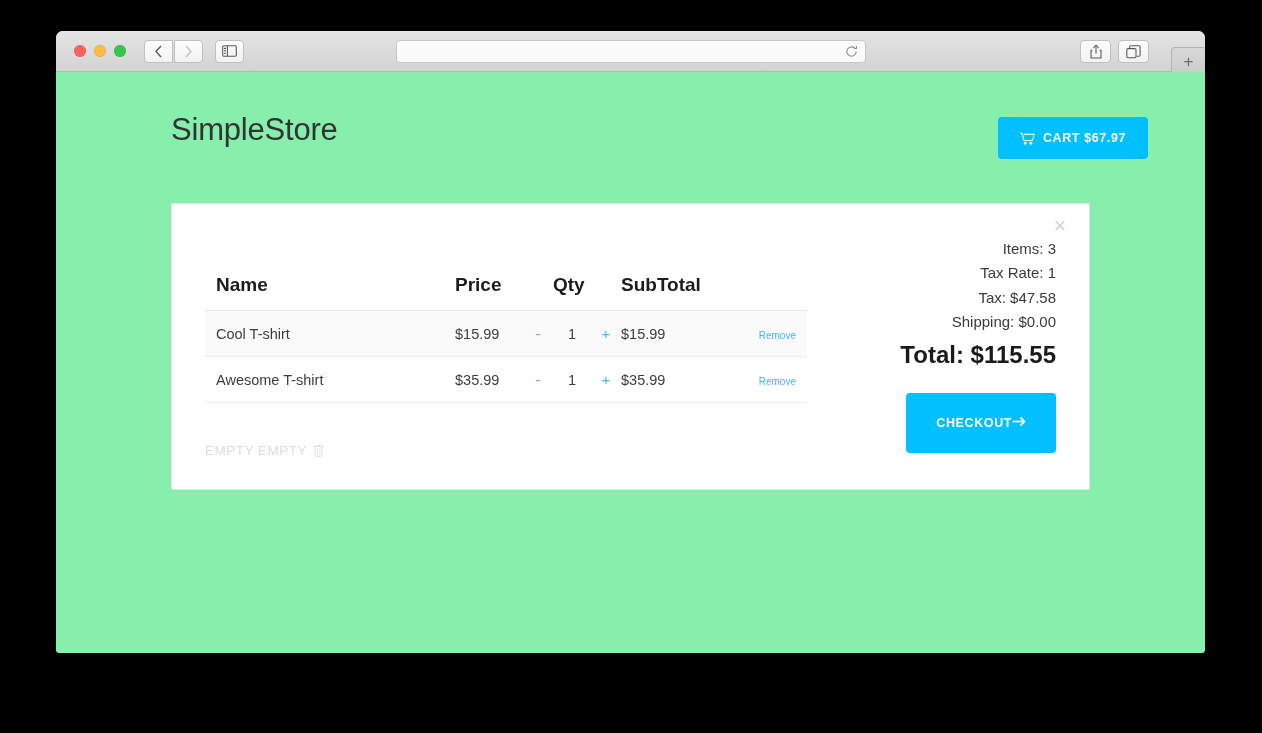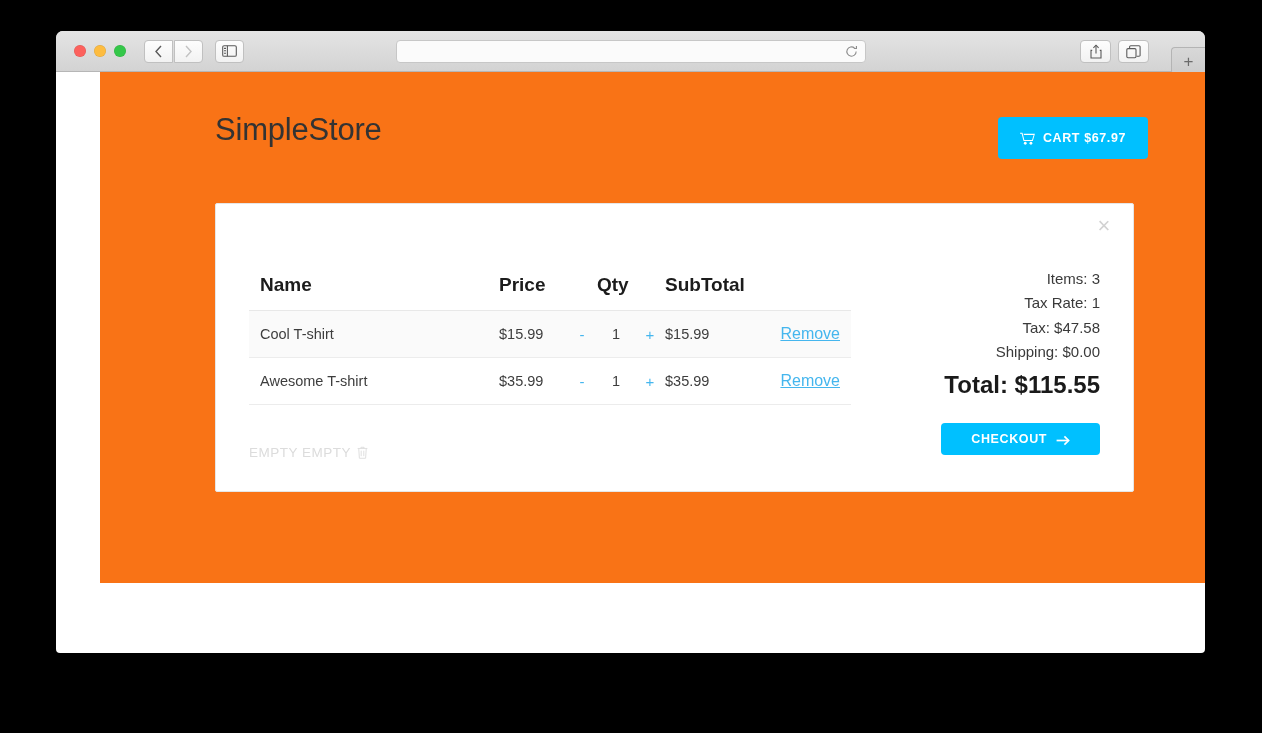--- a/index.html
+++ b/index.html
@@ -96,23 +96,22 @@
     border-radius: 4px 0 0 4px;
     display: flex; align-items: center; justify-content: center;
     color: #6b6b6b;
     font-size: 17px;
     line-height: 1;
   }
 
   
   .page {
     position: relative;
-    height: 511px;
-    background: #f97316;
-    margin-left: 44px;
+    height: 581px;
+    background: #86efac;
   }
 
   .site-header {
     position: relative;
     padding: 42px 57px 0 115px;
     display: flex;
     align-items: flex-start;
     justify-content: space-between;
   }
 
@@ -220,22 +219,21 @@
     font-size: 15px;
     background: none;
     border: none;
     cursor: pointer;
     font-family: "Liberation Sans", sans-serif;
     padding: 0;
   }
 
   .remove-link {
     color: #45b6ee;
-    text-decoration: underline;
-    font-size: 16px;
+    font-size: 10px;
     cursor: pointer;
   }
 
   .empty-cart {
     margin-top: 40px;
     margin-left: 0px;
     font-size: 13.5px;
     letter-spacing: 0.5px;
     color: #dcdcdc;
     display: inline-flex;
@@ -262,24 +260,23 @@
   .summary-total {
     font-size: 24px;
     font-weight: 700;
     color: #1a1a1a;
     margin-top: 7px;
     line-height: 1.2;
   }
 
   .checkout-btn {
     margin-top: 23px;
-    padding: 9px 30px;
+    padding: 23px 30px;
     display: inline-flex;
-    align-items: flex-end;
-    gap: 9px;
+    align-items: flex-start;
   }
 
   svg { display: block; }
 </style>
 </head>
 <body>
 
 <div class="browser-window">
 
   <div class="titlebar">

